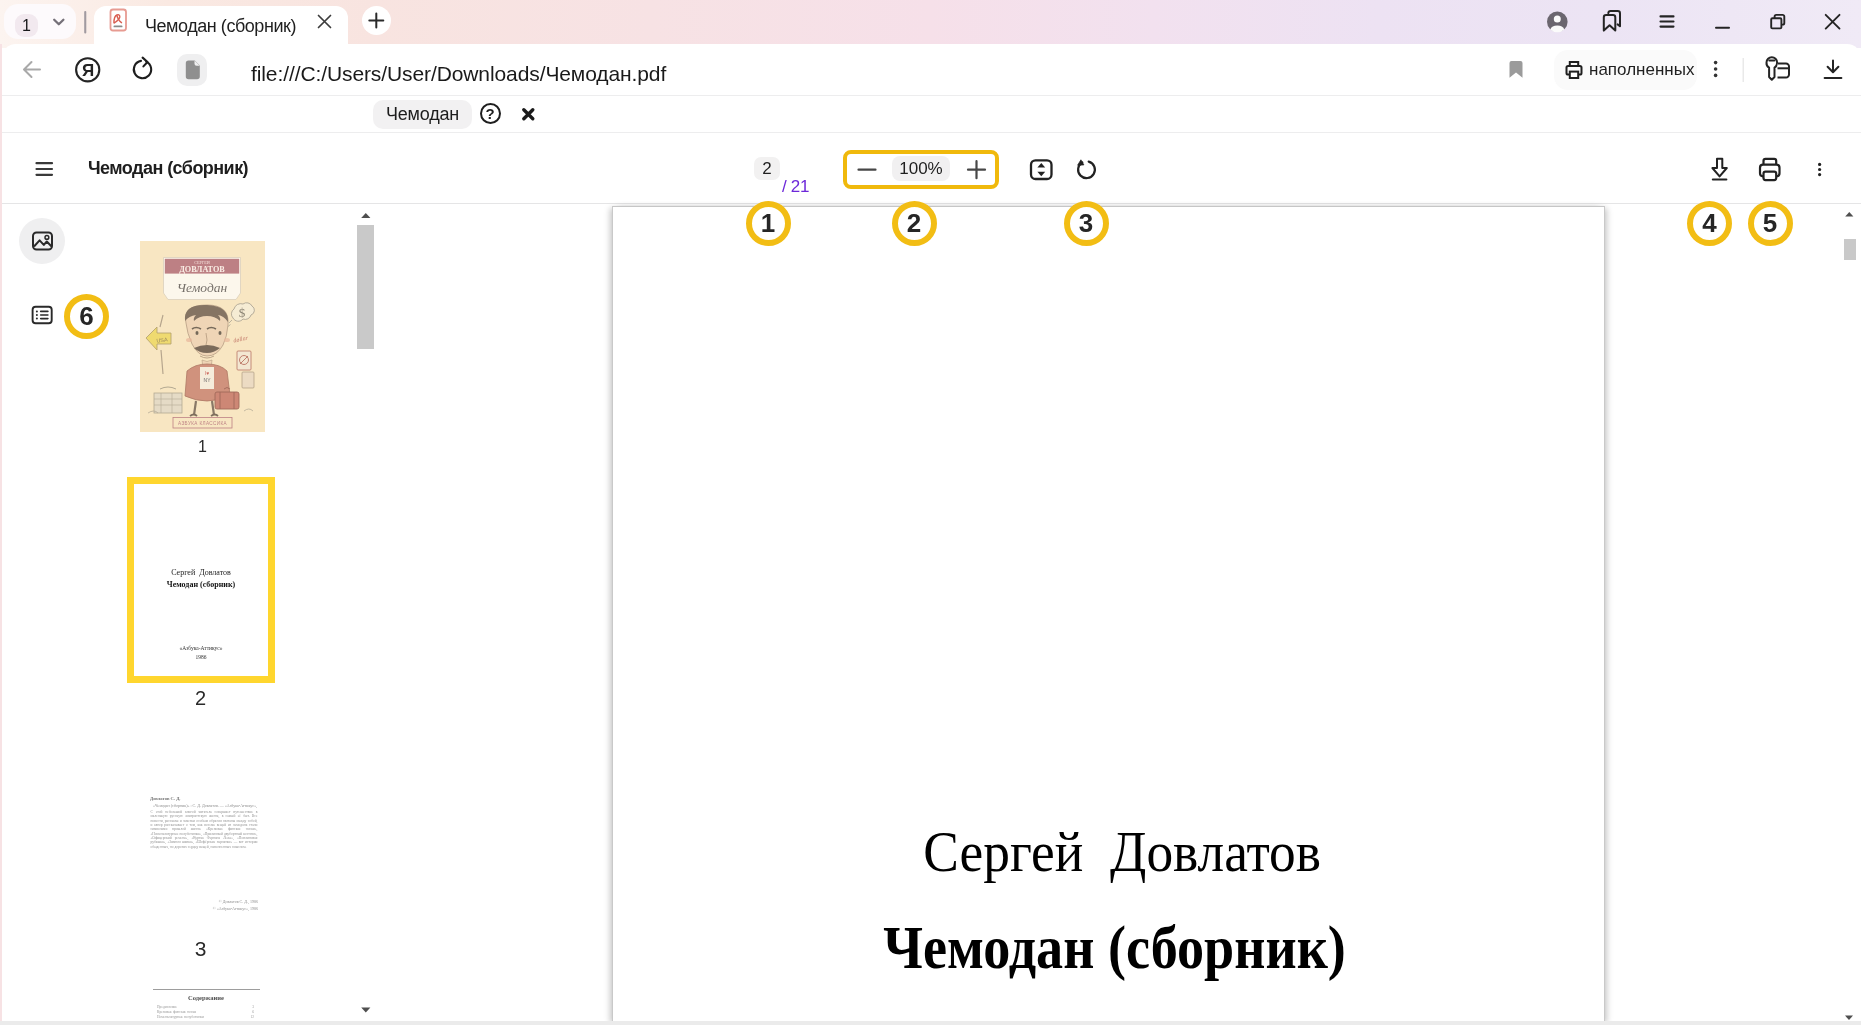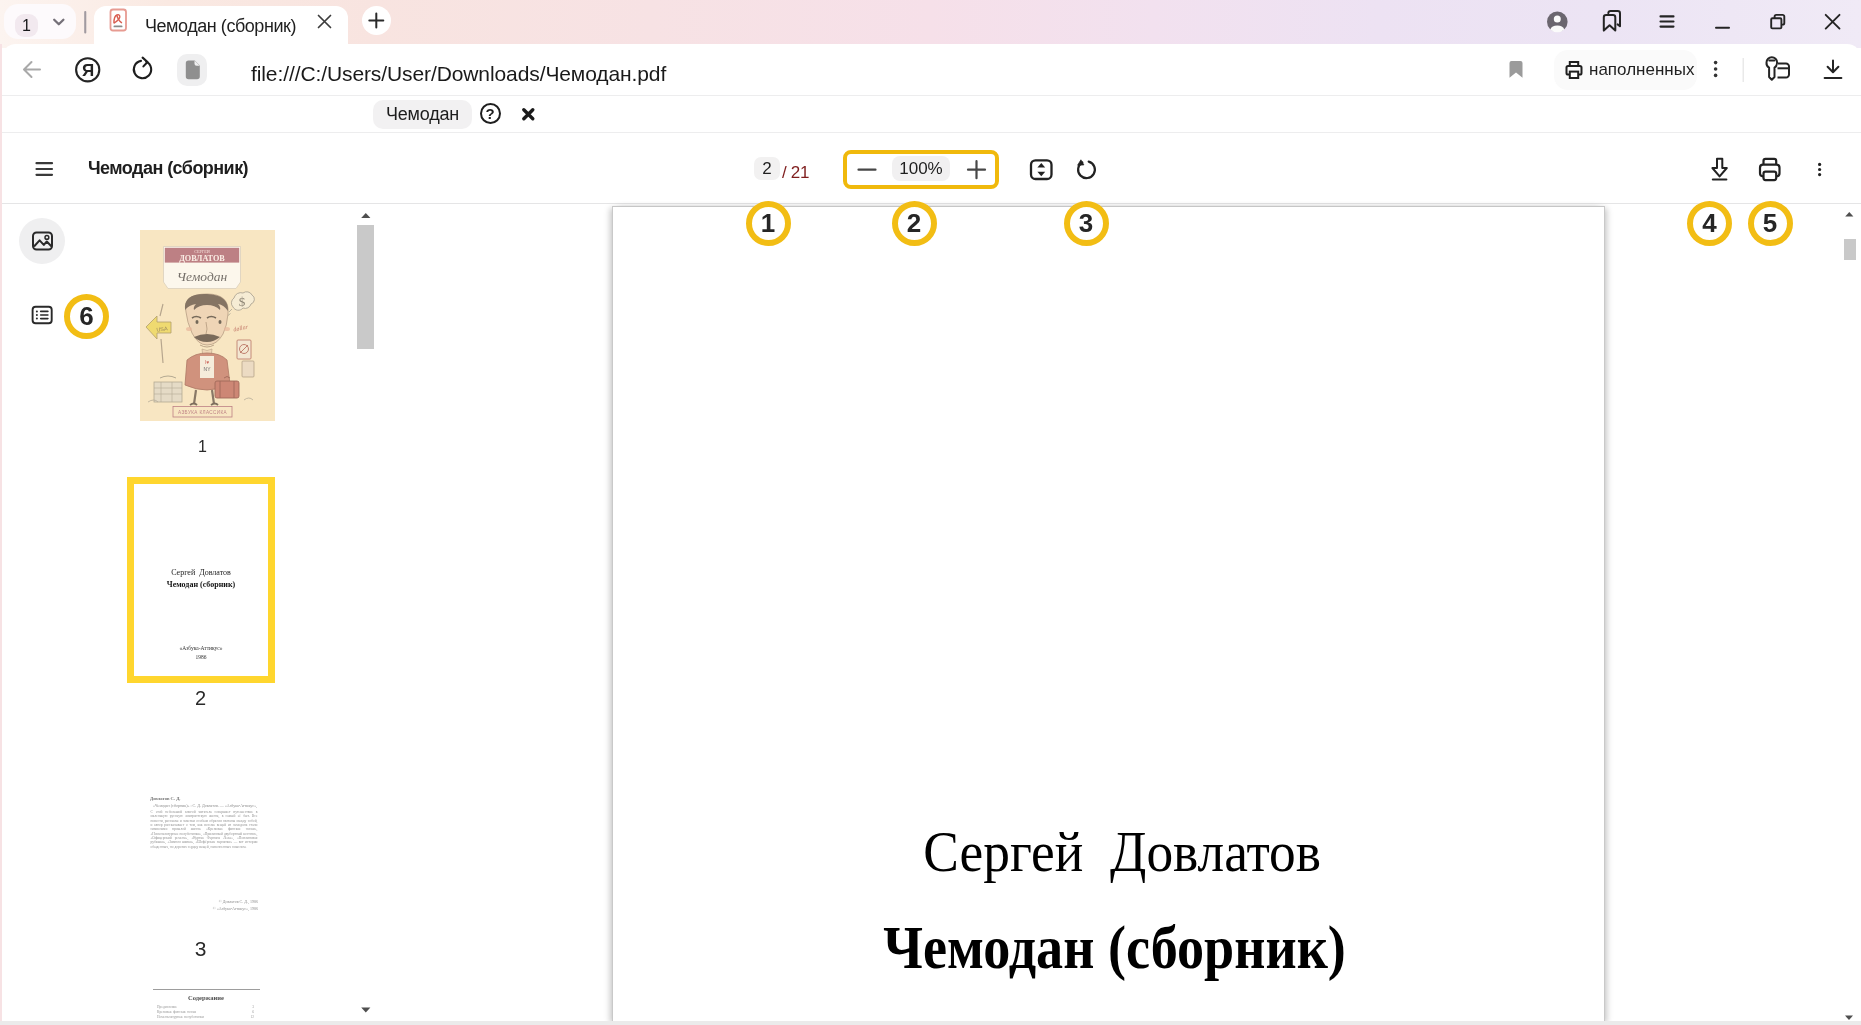--- a/index.html
+++ b/index.html
@@ -29,35 +29,35 @@
   #warnrow { top:52px; height:37px; border-bottom:1px solid #ededee; }
   #warntxt { left:12.5px; top:0; height:37px; line-height:37px; font-size:17px; color:#1c1c1c; letter-spacing:-0.3px; }
   #onbtn { left:371px; top:4px; width:99px; height:29px; border-radius:10px; background:#f2f1f2;
     text-align:center; font-size:18px; color:#1c1c1c; line-height:29px; letter-spacing:-0.2px; }
   #qmark { left:477.5px; top:7px; width:21px; height:21px; border-radius:50%; border:2.2px solid #1e1e1e;
     text-align:center; font-size:15px; font-weight:700; color:#1e1e1e; line-height:17px; }
   #pdfbar { top:89px; height:71px; border-bottom:1px solid #e5e5e6; }
   #pdftitle { left:86px; top:0; height:71px; line-height:71px; font-size:18px; font-weight:600; color:#1e1e1e; letter-spacing:-0.55px; }
   #pagenum { left:752px; top:24px; width:26px; height:23px; border-radius:7px; background:#f2f1f1;
     text-align:center; font-size:17px; color:#1f1f1f; line-height:23px; }
-  #pageof { left:780px; top:4px; height:71px; line-height:71px; font-size:17px; color:#7f1d1d; letter-spacing:-0.3px; }
+  #pageof { left:780px; top:18px; height:71px; line-height:71px; font-size:17px; color:#6d28d9; letter-spacing:-0.3px; }
   #zoompct { left:890px; top:23px; width:58px; height:25px; border-radius:8px; background:#f1f0f1;
     text-align:center; font-size:17px; color:#1f1f1f; line-height:25px; }
 
   
   #thumbbtn { left:19px; top:218px; width:46px; height:46px; border-radius:50%; background:#efeff0; }
   #page { left:612px; top:206px; width:993px; height:819px; background:#fff;
     border-top:1px solid #c6c6c6; border-left:1px solid #c9c9c9; border-right:1px solid #c9c9c9;
     box-shadow:-4px 0 6px -2px rgba(0,0,0,0.22), 4px 0 6px -2px rgba(0,0,0,0.22); }
   .pgline { position:absolute; width:100%; text-align:center; font-family:"Liberation Serif", serif; color:#000; line-height:1; white-space:pre; }
   .pgin { display:inline-block; }
   #pgs1 { transform:scaleX(0.92); transform-origin:center; }
   #pgs2 { transform:scaleX(0.888); transform-origin:center; }
 
-  #thumb1 { left:140px; top:230px; width:135px; height:191px; background:#f8e6c2; }
+  #thumb1 { left:140px; top:241px; width:125px; height:191px; background:#f8e6c2; }
   #thumb2 { left:127px; top:477px; width:148px; height:206px; border:7px solid #ffd62e; background:#fff; }
   .tlabel { position:absolute; text-align:center; color:#2a2a2a; }
   .t3 { position:absolute; color:#8d8d8d; font-family:"Liberation Serif", serif; }
 
   .ann { position:absolute; width:45px; height:45px; border-radius:50%; background:#fff; border:6px solid #f2bd14;
     text-align:center; font-size:26px; font-weight:700; color:#262626; line-height:33px; z-index:10; }
   #zoomrect { left:843px; top:150px; width:156px; height:39px; border:4.5px solid #f0b90c; border-radius:8px; z-index:10; }
 
   svg.ov { position:absolute; left:0; top:0; overflow:visible; z-index:4; }
   .scrthumb { position:absolute; background:#c9c9c9; }

